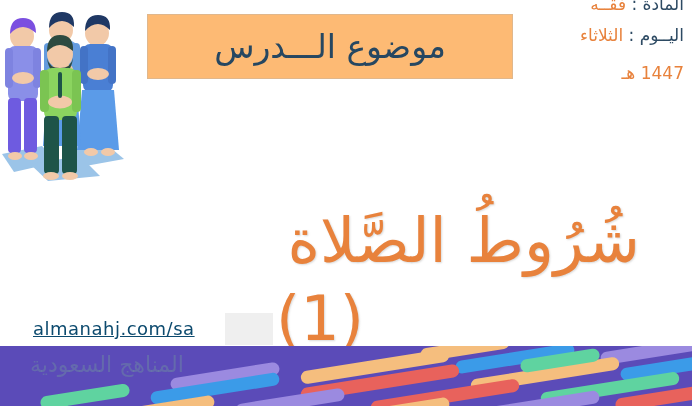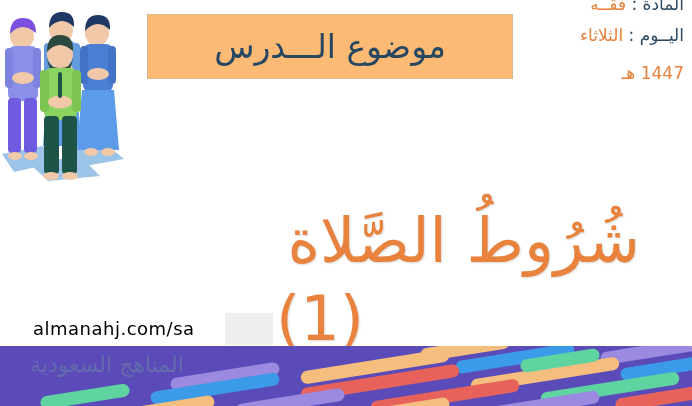--- a/index.html
+++ b/index.html
@@ -82,23 +82,24 @@
     font-size:62px;
     line-height:1.15;
     text-shadow:1px 1px 2px rgba(170,170,170,.45);
   }
 
   
   .wm-url{
     position:absolute;
     left:33px;top:318px;
     font-size:18px;
-    color:#000000;
+    color:#0c4a6e;
     letter-spacing:.5px;
     z-index:6;
+    text-decoration:underline;
   }
   .wm-url-box{
     position:absolute;
     left:225px;top:313px;
     width:48px;height:32px;
     background:#EFEFEF;
     z-index:5;
   }
   .wm-ar{
     position:absolute;

